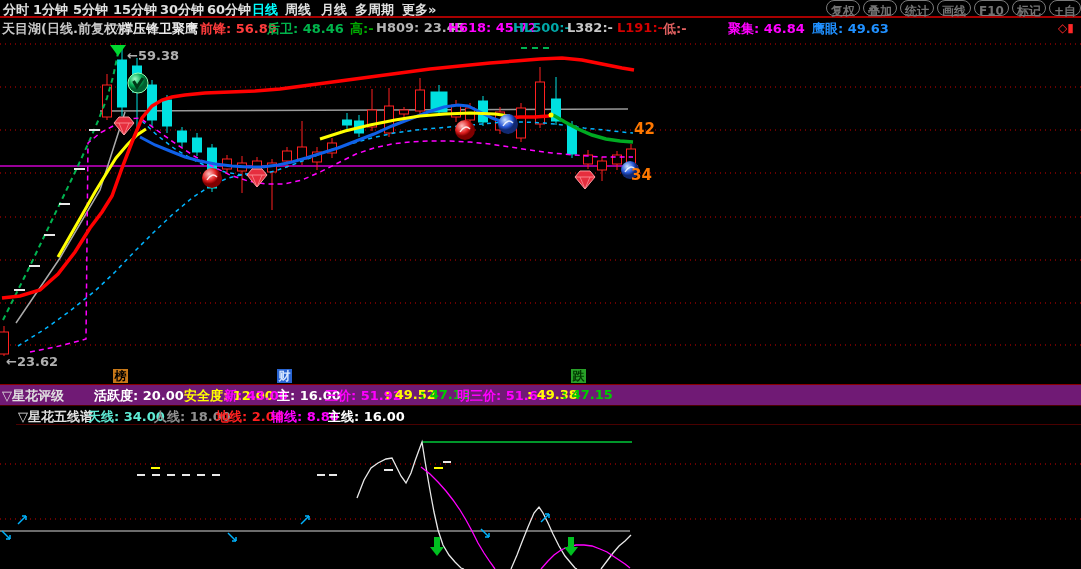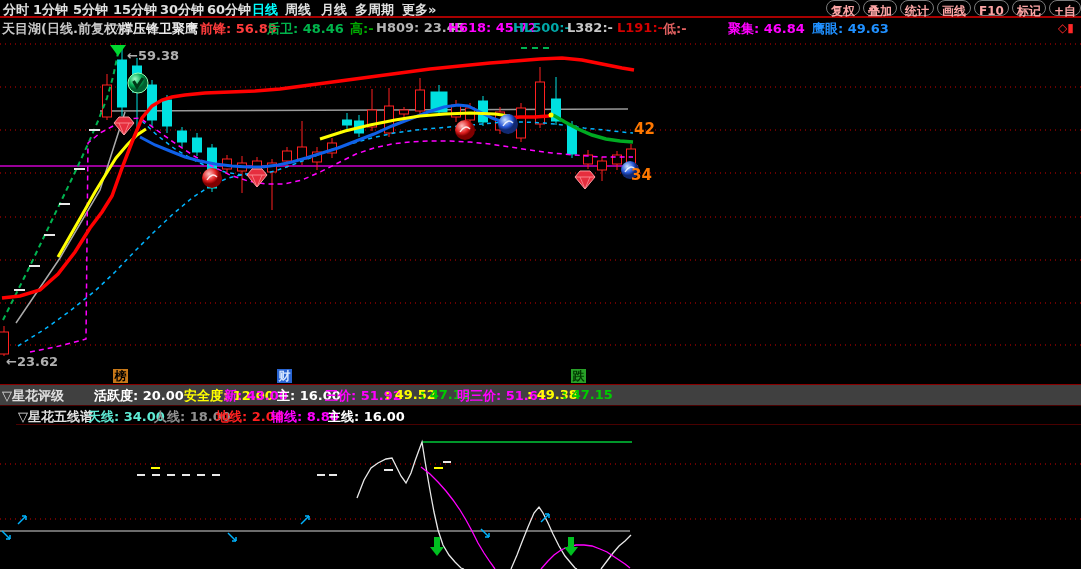--- a/index.html
+++ b/index.html
@@ -3,30 +3,30 @@
 <meta charset="utf-8">
 <style>
   html,body{margin:0;padding:0;background:#000;}
   body{width:1081px;height:569px;position:relative;overflow:hidden;
        font-family:"DejaVu Sans","Liberation Sans",sans-serif;font-weight:bold;}
   .row{position:absolute;left:0;width:1081px;}
   #toolbar{top:0;height:16px;border-bottom:2px solid #a80000;background:#000;}
   #toolbar .p{position:absolute;top:1px;font-size:13px;color:#e0e0e0;white-space:nowrap;cursor:pointer;}
   #toolbar .p.active{color:#00ffff;}
   #tool-buttons{position:absolute;right:0;top:0;height:16px;display:flex;}
-  #tool-buttons .b{font-size:12px;color:#fca5a5;border:1px solid #7a7a7a;border-radius:8px;
+  #tool-buttons .b{font-size:12px;color:#737373;border:1px solid #7a7a7a;border-radius:8px;
       padding:4px 4px;margin-left:3px;line-height:13px;white-space:nowrap;cursor:pointer;background:#000;}
   #titlebar{top:18px;height:19px;background:#000;}
   .f{position:absolute;top:2px;font-size:13px;white-space:nowrap;}
   #title-icons{position:absolute;top:3px;left:1058px;color:#ff2828;font-size:12px;}
   #main-chart{position:absolute;top:37px;left:0;}
   #tabs-row{top:368px;height:16px;border-bottom:1px solid #8b0000;background:#000;}
   .chip{position:absolute;top:1px;width:15px;height:14px;font-size:12px;line-height:14px;
         text-align:center;cursor:pointer;}
-  #panel1{top:385px;height:20px;border-bottom:1px solid #4a0000;background:#404040;}
+  #panel1{top:385px;height:20px;border-bottom:1px solid #4a0000;background:#701a75;}
   #panel2{top:406px;height:18px;border-bottom:1px solid #4a0000;background:#000;margin-left:16px;}
   #bottom-chart{position:absolute;top:425px;left:0;}
   svg{display:block;}
 </style>
 </head>
 <body>
 
 <div class="row" id="toolbar">
   <div id="tool-buttons">
       <span class="b">复权</span>

